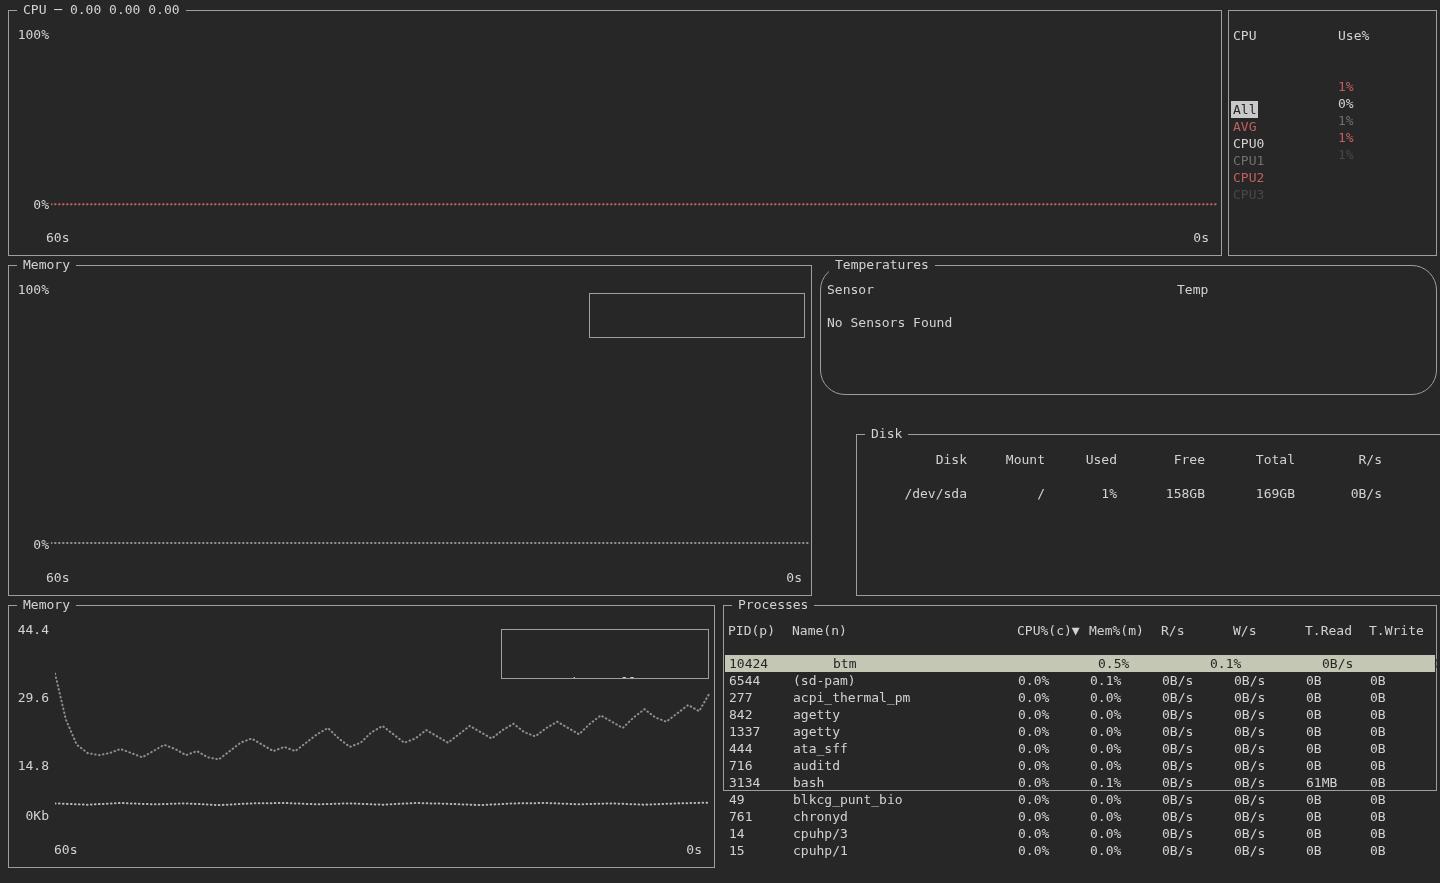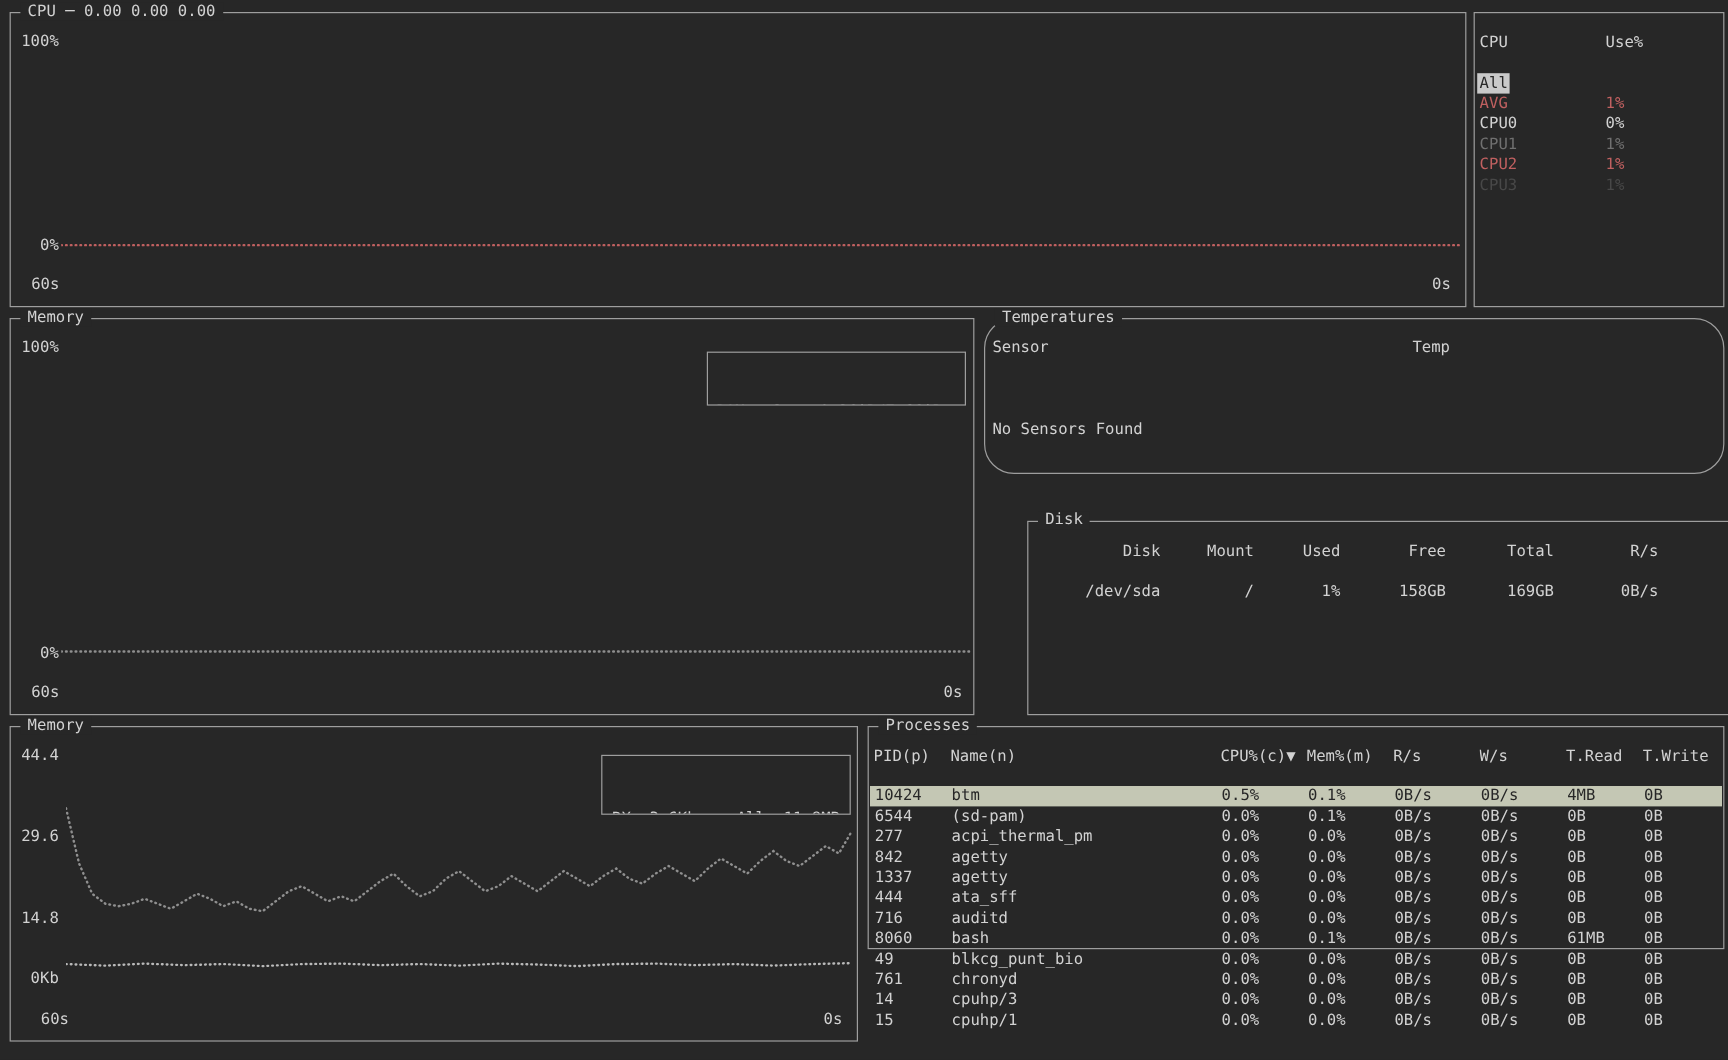--- a/index.html
+++ b/index.html
@@ -20,21 +20,21 @@
   }
   #panel-cpu        { left: 8px;    top: 10px;  width: 1214px; height: 246px; padding-left: 36px; }
   #panel-cpu-legend { left: 1228px; top: 10px;  width: 209px;  height: 246px; }
   #panel-memory     { left: 8px;    top: 265px; width: 804px;  height: 331px; }
   #panel-temps      { left: 820px;  top: 265px; width: 617px;  height: 130px; border-radius: 25px; }
   #panel-disk       { left: 856px;  top: 434px; width: 674px;  height: 162px; text-align: right; }
   #panel-network    { left: 8px;    top: 605px; width: 707px;  height: 263px; }
   #panel-processes  { left: 723px;  top: 605px; width: 714px;  height: 186px; }
 
   .y-label { position: absolute; left: 2px; width: 38px; text-align: right; height: 16px; line-height: 16px; white-space: pre; }
-  .x-label { position: absolute; height: 16px; line-height: 16px; white-space: pre; }
+  .x-label { position: absolute; height: 16px; line-height: 16px; white-space: pre; margin-left: 20px; }
 
   #panel-cpu .y-top { top: 16px; }
   #panel-cpu .y-bottom { top: 186px; }
   #panel-cpu .x-left { left: 17px; top: 219px; }
   #panel-cpu .x-right { right: 12px; top: 219px; }
   #panel-cpu svg.graph { position: absolute; left: 42px; top: 20px; width: 1166px; height: 176px; }
 
   #panel-memory .y-top { top: 16px; }
   #panel-memory .y-bottom { top: 271px; }
   #panel-memory .x-left { left: 17px; top: 304px; }
@@ -58,42 +58,42 @@
   #net-legend .legend-line { display: flex; justify-content: space-between; }
 
   
   #panel-cpu-legend .legend-header {
     position: absolute; top: 16px; left: 0; right: 0;
     display: grid; grid-template-columns: 105px auto; padding-left: 4px;
     height: 17px; line-height: 17px;
   }
   #panel-cpu-legend .legend-rows { position: absolute; top: 50px; left: 0; right: 0; }
   .cpu-row { display: grid; grid-template-columns: 105px auto; padding-left: 4px; height: 17px; line-height: 17px; white-space: pre; }
-  .cpu-row .name-text { display: inline-block; }
+  .cpu-row .name-text { display: inline-block; margin-top: 40px; }
   .cpu-row.style-selected .name-text { background: var(--sel-bg, #c9c9c9); color: var(--sel-text, #272727); padding: 0 2px; margin-left: -2px; }
   .cpu-row.style-red { color: var(--red, #c06060); }
   .cpu-row.style-dim { color: var(--dim, #707070); }
   .cpu-row.style-faint { color: var(--faint, #484848); }
 
   
   #panel-temps .hdr-sensor { position: absolute; left: 6px; top: 16px; }
   #panel-temps .hdr-temp { position: absolute; left: 356px; top: 16px; }
-  #panel-temps .empty-msg { position: absolute; left: 6px; top: 49px; margin-top: 36px; }
+  #panel-temps .empty-msg { position: absolute; left: 6px; top: 49px; }
 
   
   .disk-grid { display: grid; grid-template-columns: 104px 78px 72px 88px 90px 87px auto; padding-left: 6px; height: 17px; line-height: 17px; white-space: pre; }
   #panel-disk .disk-header { position: absolute; top: 16px; left: 0; right: 0; }
   #panel-disk .disk-rows { position: absolute; top: 50px; left: 0; right: 0; }
 
   
   .proc-grid { display: grid; grid-template-columns: 64px 225px 72px 72px 72px 72px 64px auto; padding-left: 4px; height: 17px; line-height: 17px; white-space: pre; }
   .proc-grid > span { overflow: hidden; }
   #panel-processes .proc-header { position: absolute; top: 16px; left: 0; right: 0; }
   #panel-processes .proc-rows { position: absolute; top: 49px; left: 1px; right: 1px; }
-  .proc-row.selected { background: var(--sel-row-bg, #c4c7b4); color: var(--sel-row-text, #272727); }
+  .proc-row.selected { background: var(--sel-row-bg, #c4c7b4); color: var(--sel-row-text, #272727); gap: 40px; }
 </style>
 </head>
 <body>
 
 <section class="panel" id="panel-cpu">
   <span class="panel-title">CPU ─ 0.00 0.00 0.00</span>
   <span class="y-label y-top">100%</span>
   <span class="y-label y-bottom">0%</span>
   <svg class="graph" viewBox="0 0 1166 176" preserveAspectRatio="none">
       <polyline points="0.0,173.3 1166.0,173.3" fill="none" stroke="#c06060" stroke-width="2" stroke-linecap="round" stroke-dasharray="0.6 3.4"></polyline>
@@ -279,21 +279,21 @@
         <span>716</span>
         <span>auditd</span>
         <span>0.0%</span>
         <span>0.0%</span>
         <span>0B/s</span>
         <span>0B/s</span>
         <span>0B</span>
         <span>0B</span>
       </div>
       <div class="proc-grid proc-row">
-        <span>8060</span>
+        <span>3134</span>
         <span>bash</span>
         <span>0.0%</span>
         <span>0.1%</span>
         <span>0B/s</span>
         <span>0B/s</span>
         <span>61MB</span>
         <span>0B</span>
       </div>
       <div class="proc-grid proc-row">
         <span>49</span>

